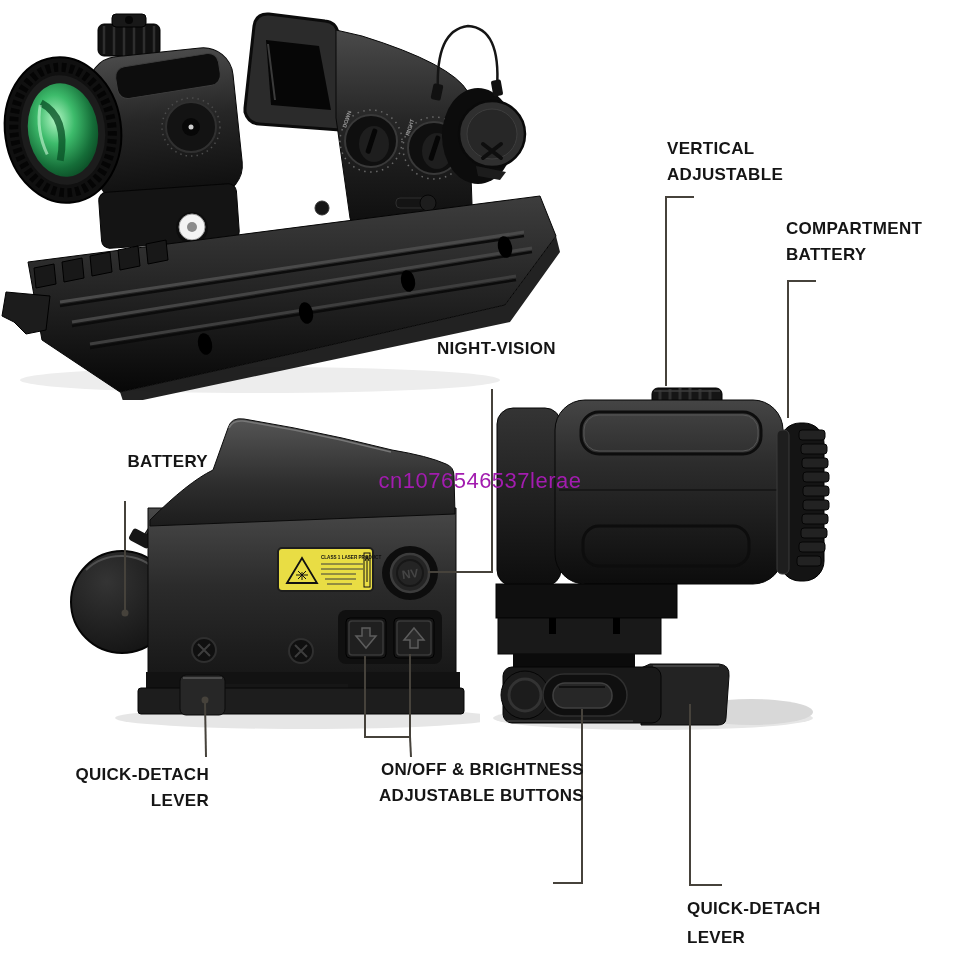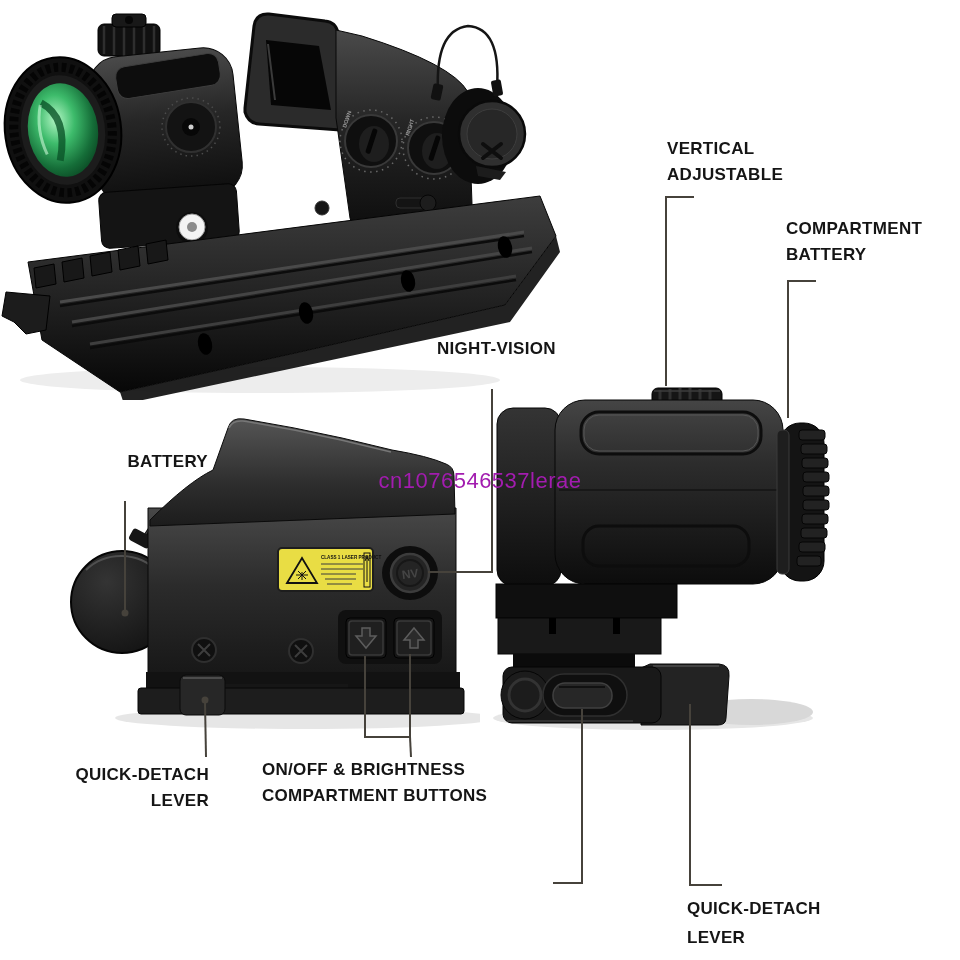--- a/index.html
+++ b/index.html
@@ -5,21 +5,21 @@
   html,body{margin:0;padding:0;background:#fff;}
   #canvas{position:relative;width:960px;height:960px;background:#ffffff;overflow:hidden;
           font-family:"Liberation Sans",sans-serif;}
   .photo{position:absolute;}
   #callout-overlay{position:absolute;left:0;top:0;width:960px;height:960px;pointer-events:none;}
   .label{position:absolute;font-weight:700;font-size:17px;line-height:26px;color:#151515;
          letter-spacing:.3px;white-space:nowrap;}
   .label .ln{display:block;}
   .lh29{line-height:29px;}
   .alignR{text-align:right;}
-  .alignC{text-align:left;}
+  .alignC{text-align:right;}
   #watermark{position:absolute;left:0;top:468px;width:960px;text-align:center;
              font-size:22px;font-weight:400;color:#a21caf;letter-spacing:.5px;}
 </style>
 </head>
 <body>
 
 <div id="canvas">
 
   <svg class="photo" style="left:0;top:0" width="570" height="400" viewBox="0 0 570 400">
     <defs>
@@ -335,21 +335,21 @@
     <span class="ln">BATTERY</span>
   </div>
 
   <div class="label alignR" style="left:0;top:762px;width:209px">
     <span class="ln">QUICK-DETACH</span>
     <span class="ln">LEVER</span>
   </div>
 
   <div class="label alignC" style="left:262px;top:757px;width:322px">
     <span class="ln">ON/OFF &amp; BRIGHTNESS</span>
-    <span class="ln">COMPARTMENT BUTTONS</span>
+    <span class="ln">ADJUSTABLE BUTTONS</span>
   </div>
 
 
   <div class="label lh29" style="left:687px;top:894px">
     <span class="ln">QUICK-DETACH</span>
     <span class="ln">LEVER</span>
   </div>
 
   <div id="watermark">cn1076546537lerae</div>
 </div>

